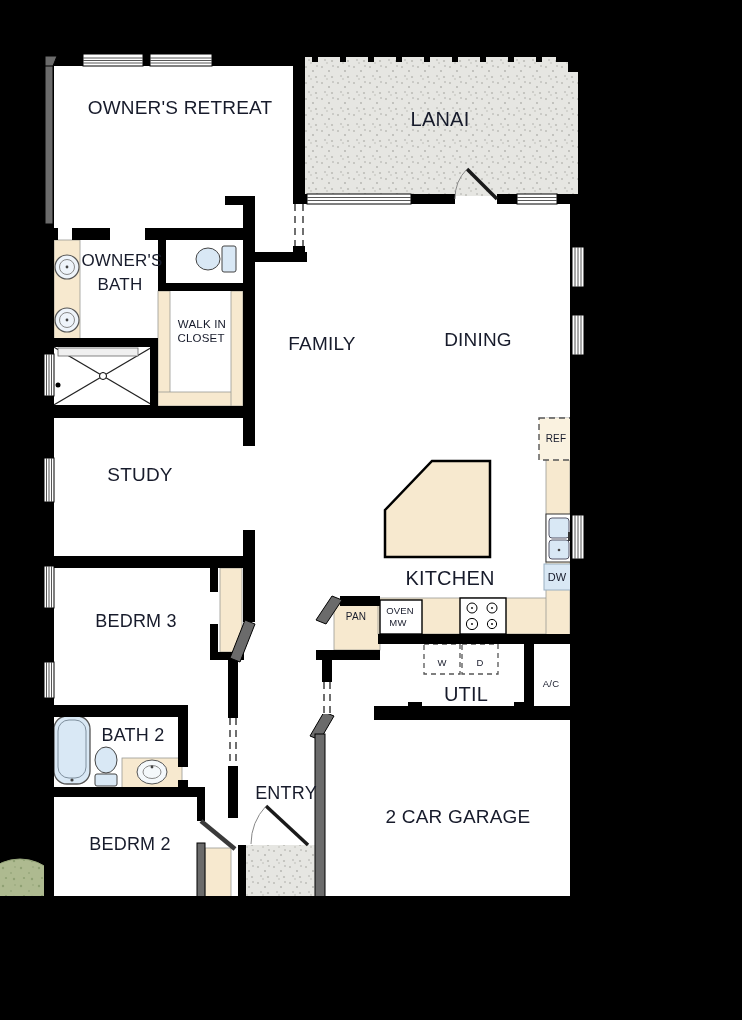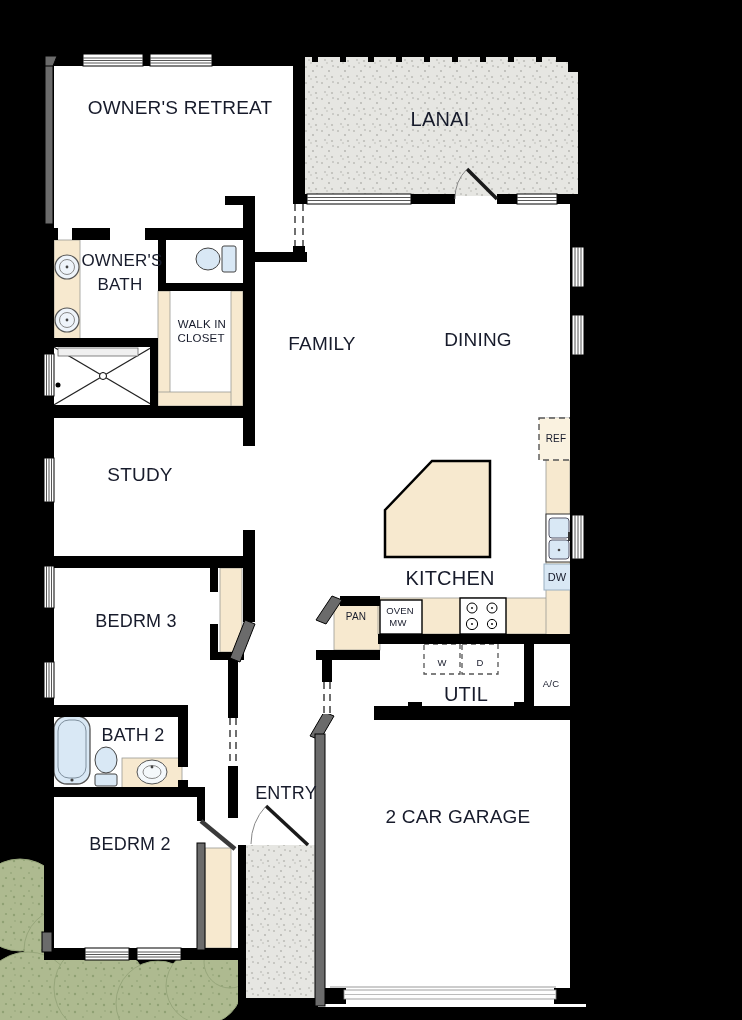--- a/index.html
+++ b/index.html
@@ -1,16 +1,16 @@
 <!DOCTYPE html>
 <html><head>
 <meta charset="utf-8">
 <style>
   html,body{margin:0;padding:0;background:#000;}
-  .stage{position:relative;width:742px;height:1020px;background:#000;overflow:hidden;}
+  .stage{position:relative;width:742px;height:896px;background:#000;overflow:hidden;}
   svg{display:block;}
   .lbl{font-family:"Liberation Sans",sans-serif;fill:#171b2b;letter-spacing:.2px;}
   .lbl-xl{font-size:20px;}
   .lbl-lg{font-size:19px;}
   .lbl-md{font-size:17px;}
   .lbl-bd{font-size:18px;}
   .lbl-sm{font-size:11.5px;}
   .lbl-xs{font-size:10px;}
   .lbl-ap{font-size:9.5px;}
   .lbl-dw{font-size:11px;}

